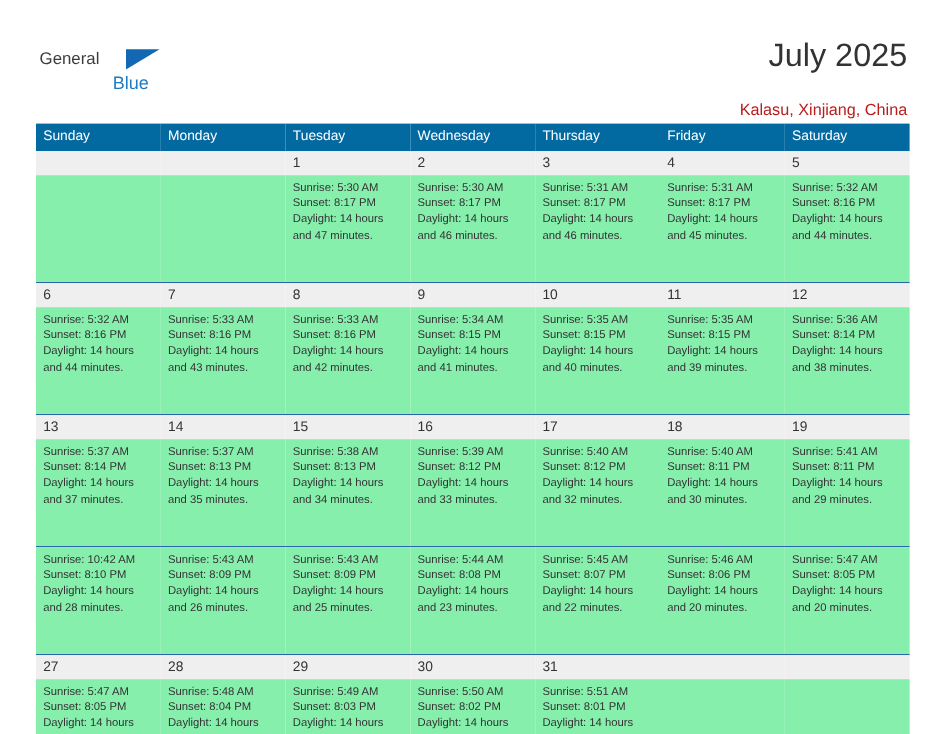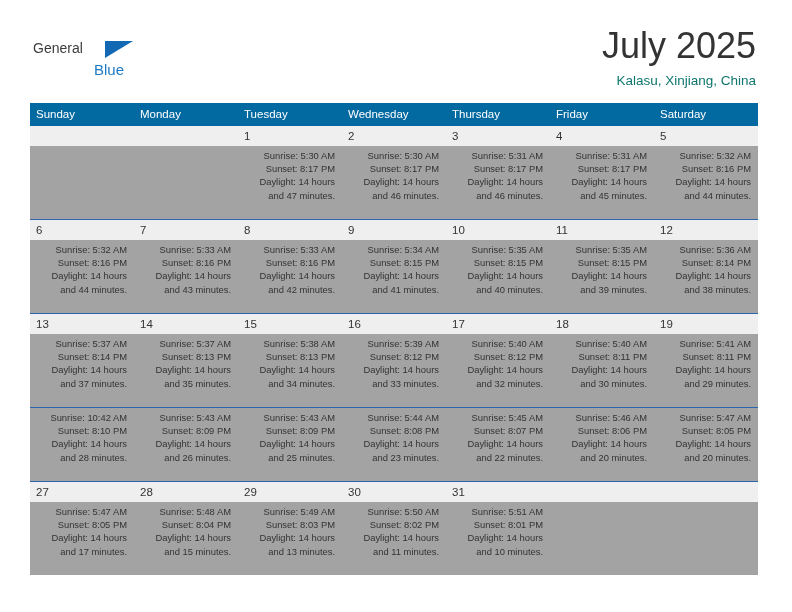--- a/index.html
+++ b/index.html
@@ -64,30 +64,30 @@
     line-height: 24px;
     font-family: "Liberation Sans", sans-serif;
   }
   .title-block {
     position: absolute;
     right: 36px;
     top: 30px;
     text-align: right;
   }
   .cal-title {
-    font-size: 36px;
+    font-size: 27px;
     color: #333333;
     line-height: 32px;
     white-space: nowrap;
   }
   .cal-subtitle {
     font-size: 13.5px;
-    color: #0f766e;
+    color: #b91c1c;
     line-height: 20px;
-    margin-top: 9px;
+    margin-top: 20px;
     white-space: nowrap;
   }
 
   
   .calendar {
     position: absolute;
     left: 30px;
     top: 103px;
     width: 728px;
     border-collapse: collapse;
@@ -108,29 +108,28 @@
   .daynum-row td {
     background: #efefef;
     font-size: 11.5px;
     color: #333333;
     padding: 4px 0 3px 6px;
     height: 13px;
     vertical-align: top;
     border: none;
   }
   .info-row td {
-    background: #a3a3a3;
+    background: #86efac;
     font-size: 9.4px;
     color: #333333;
-    padding: 3px 7px 0 6px;
+    padding: 3px 7px 16px 6px;
     height: 70px;
     vertical-align: top;
     line-height: 13.2px;
     border: none;
-    text-align: right;
   }
   .week-sep td {
     padding: 0;
     height: 1px;
     line-height: 1px;
     font-size: 0;
     background: #2a66ad;
     border: none;
   }
   .info-line { display: block; white-space: normal; }

